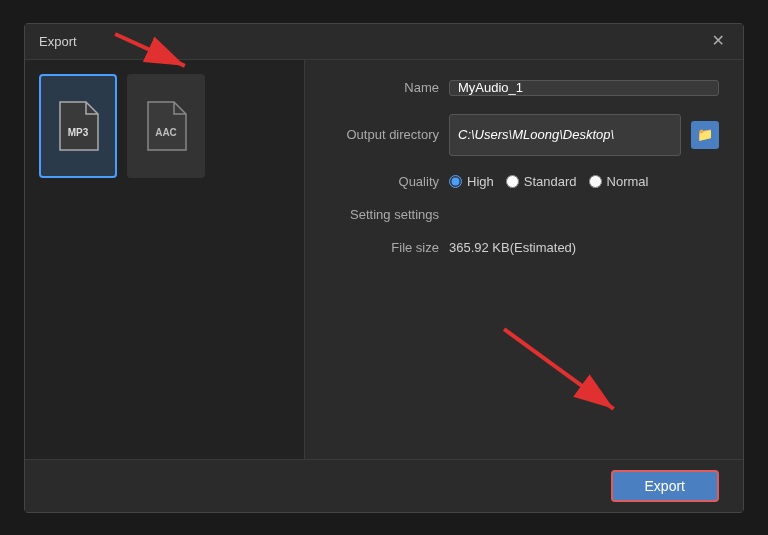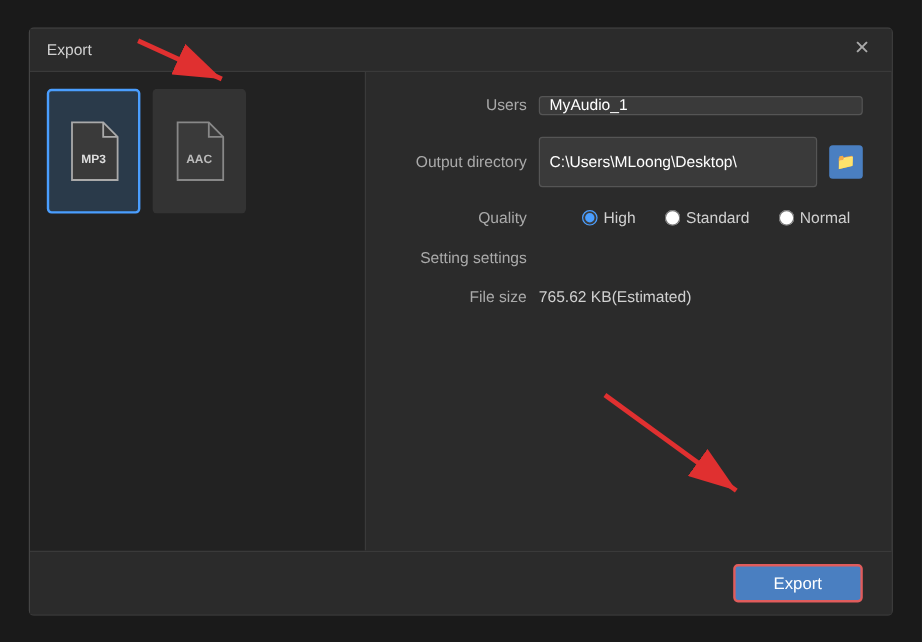--- a/index.html
+++ b/index.html
@@ -148,40 +148,40 @@
     .dir-input {
       flex: 1;
       background: #3a3a3a;
       border: 1px solid #555;
       border-radius: 3px;
       color: #fff;
       font-size: 13px;
       padding: 20px 8px;
       height: 28px;
       outline: none;
+      font-style: italic;
     }
     .folder-btn {
       width: 28px;
       height: 28px;
       background: #4a7fc1;
       border: none;
       border-radius: 3px;
       cursor: pointer;
       display: flex;
       align-items: center;
       justify-content: center;
       color: #fff;
       font-size: 14px;
       flex-shrink: 0;
     }
     .quality-row {
       display: flex;
       align-items: center;
-      gap: 24px;
-      margin-left: 36px;
+      gap: 12px;
     }
     .radio-option {
       display: flex;
       align-items: center;
       gap: 5px;
       cursor: pointer;
     }
     .radio-option input[type="radio"] {
       accent-color: #4a9eff;
       cursor: pointer;
@@ -265,21 +265,21 @@
               <text x="22" y="36" text-anchor="middle" font-size="10" fill="#bbb" font-family="Arial" font-weight="bold">AAC</text>
             </svg>
           </div>
         </div>
       </div>
     </div>
 
     <div class="right-panel">
 
       <div class="field-row">
-        <span class="field-label">Users</span>
+        <span class="field-label">Name</span>
         <input class="text-input" type="text" value="MyAudio_1" style="">
       </div>
 
       <div class="field-row">
         <span class="field-label">Output directory</span>
         <input class="dir-input" type="text" value="C:\Users\MLoong\Desktop\" style="">
         <button class="folder-btn">
           <span style="font-size:13px;">📁</span>
         </button>
       </div>
@@ -302,21 +302,21 @@
         </div>
       </div>
 
       <div class="field-row">
         <span class="field-label">Setting settings</span>
       </div>
 
 
       <div class="field-row">
         <span class="field-label">File size</span>
-        <span class="info-value">765.62 KB(Estimated)</span>
+        <span class="info-value">365.92 KB(Estimated)</span>
       </div>
 
       <svg class="arrow-overlay" viewBox="0 0 440 380" xmlns="http://www.w3.org/2000/svg">
 
         <defs>
           <marker id="arrowhead" markerWidth="10" markerHeight="7" refX="10" refY="3.5" orient="auto">
             <polygon points="0 0, 10 3.5, 0 7" fill="#e03030"></polygon>
           </marker>
         </defs>
         <line x1="200" y1="260" x2="310" y2="340" stroke="#e03030" stroke-width="4" marker-end="url(#arrowhead)"></line>

